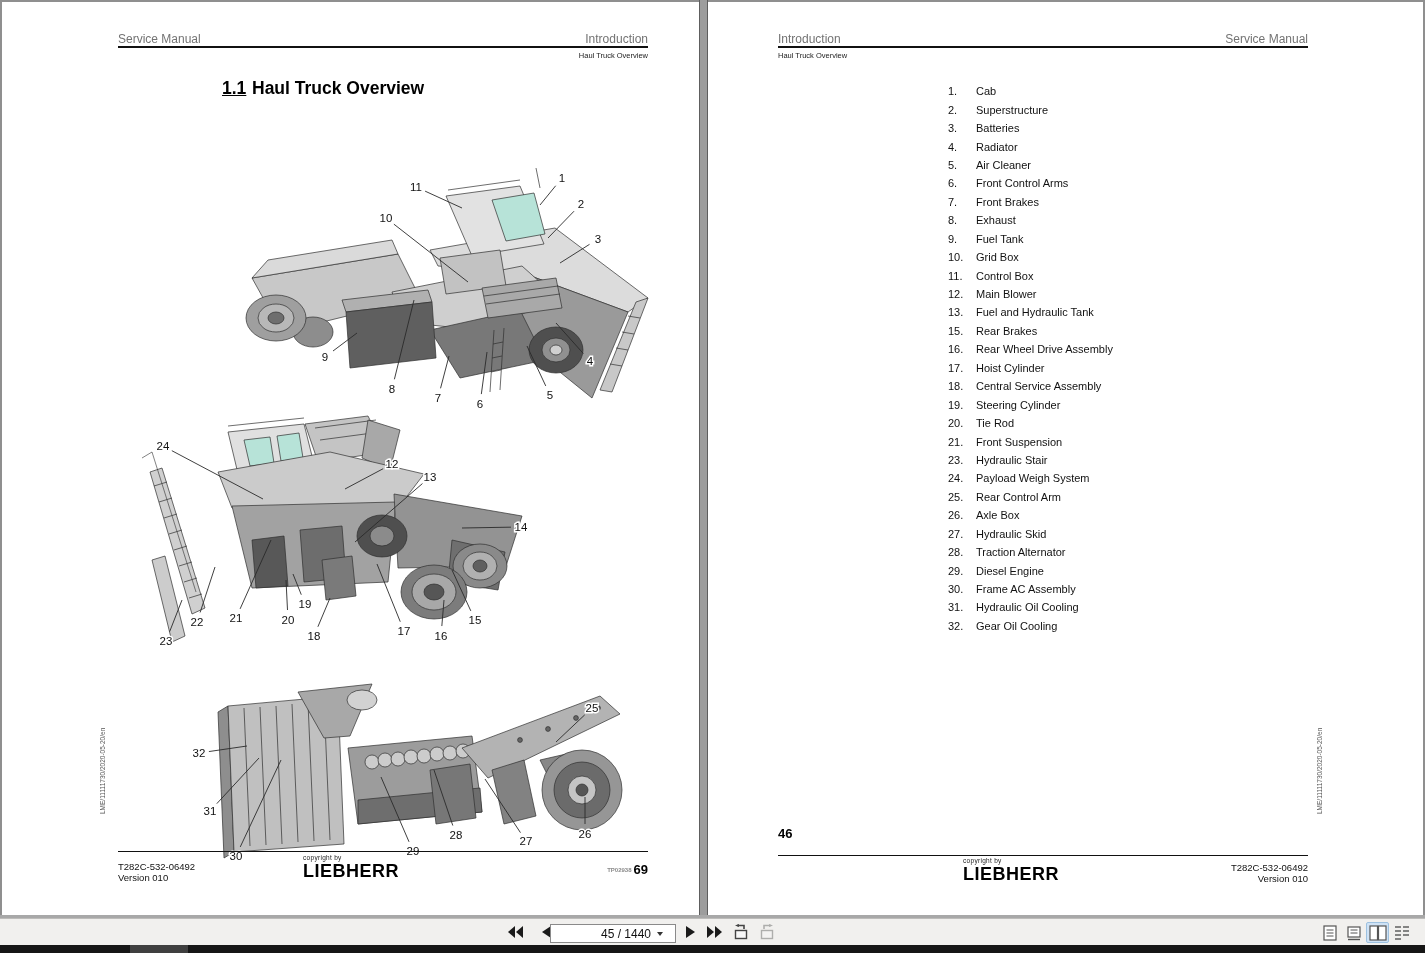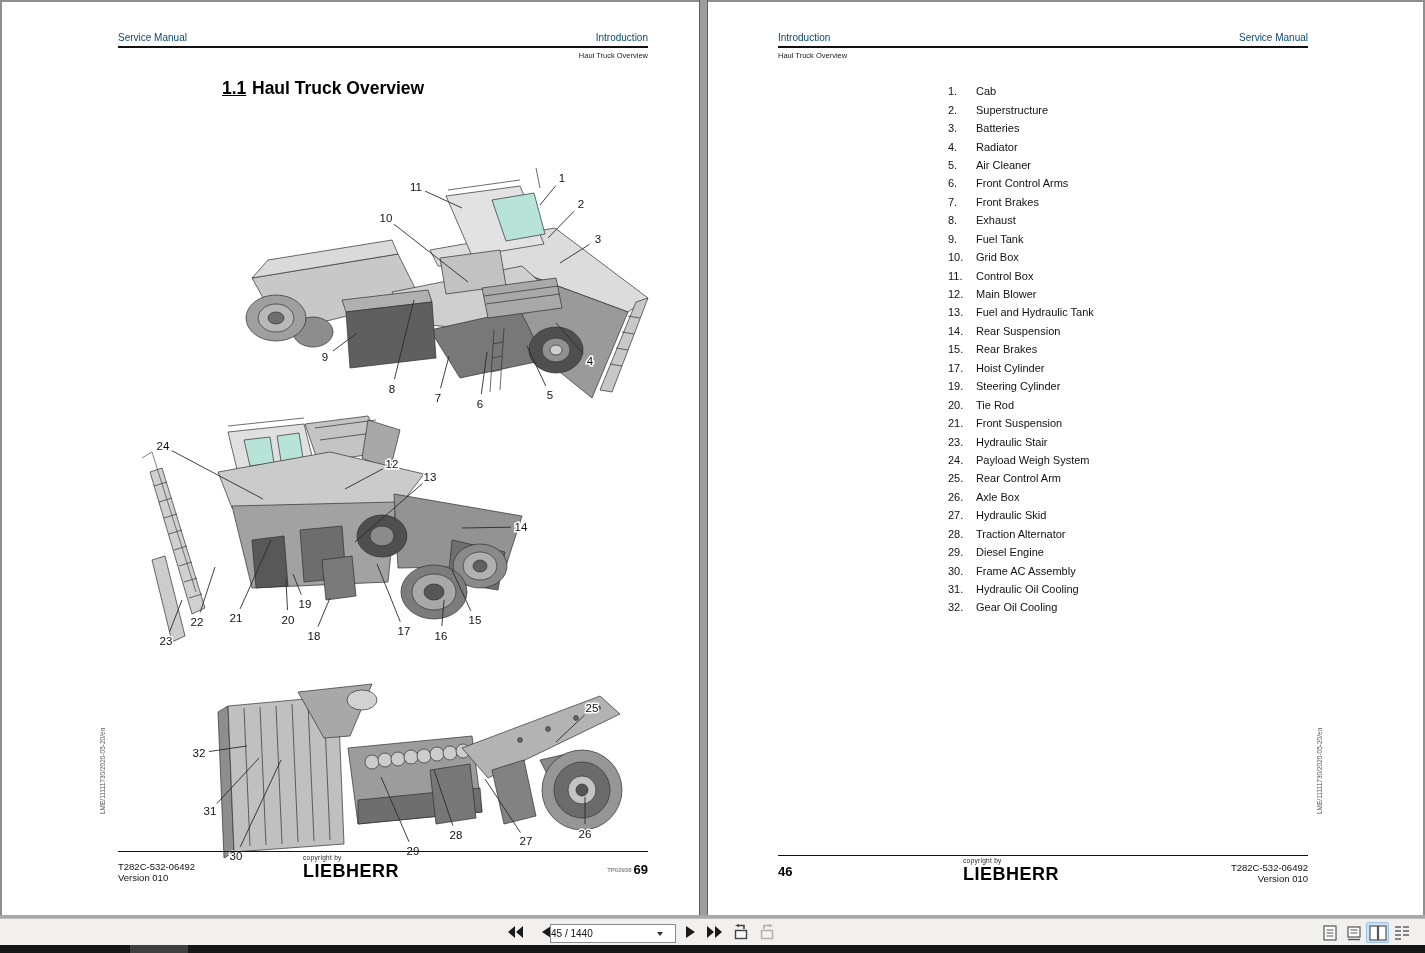--- a/index.html
+++ b/index.html
@@ -9,21 +9,21 @@
   
   .edge { position:absolute; background:#8f8f8f; }
   .edge.top { left:0; top:0; width:1425px; height:2px; }
   .edge.left { left:0; top:0; width:2px; height:916px; }
   .edge.right { left:1423px; top:0; width:2px; height:916px; }
   .page-gap { position:absolute; left:699px; top:0; width:9px; height:916px;
               background:#9d9d9d; border-left:1px solid #5e5e5e; border-right:1px solid #5e5e5e; }
   .page-bottom-shadow { position:absolute; left:0; top:915px; width:1425px; height:3px; background:#a8a8a8; }
 
   
-  .hdr-text { position:absolute; font-size:10px; color:#0c4a6e; white-space:nowrap; }
+  .hdr-text { position:absolute; font-size:12px; color:#737373; white-space:nowrap; }
   .hdr-rule { position:absolute; height:1.5px; background:#111; }
   .hdr-sub  { position:absolute; font-size:7.5px; color:#222; white-space:nowrap; }
   .section-title { position:absolute; top:78px; font-size:17.5px; font-weight:bold; color:#000; white-space:nowrap; }
   .vtext { position:absolute; font-size:6.5px; color:#555; transform-origin:0 0; transform:rotate(-90deg); white-space:nowrap; }
 
   .ftr-rule { position:absolute; height:1px; background:#111; }
   .ftr-doc { position:absolute; font-size:9.5px; color:#111; line-height:11px; }
   .ftr-doc.right { text-align:right; }
   .ftr-center { position:absolute; text-align:left; }
   .copyright { font-size:6.5px; color:#222; letter-spacing:.3px; }
@@ -47,22 +47,22 @@
   
   .toolbar { position:absolute; left:0; top:918px; width:1425px; height:27px;
              background:#f1f0ee; border-top:1px solid #bdbcba; }
   .taskbar { position:absolute; left:0; top:945px; width:1425px; height:8px; background:#161616; }
   .taskbar .seg { position:absolute; left:130px; top:0; width:58px; height:8px; background:#3f3f3f; }
 
   .tb-btn { position:absolute; top:922px; width:22px; height:20px; display:flex;
             align-items:center; justify-content:center; cursor:default; }
   .page-combo { position:absolute; left:550px; top:924px; width:126px; height:19px;
                 background:#ffffff; border:1px solid #8a8a8a; display:flex; align-items:center; }
-  .page-combo input { border:none; outline:none; width:100px; height:15px; font-size:10px;
-                      color:#111; font-family:"Liberation Sans", sans-serif; background:transparent; }
+  .page-combo input { border:none; outline:none; width:100px; height:15px; font-size:12px;
+                      color:#111; padding-left:7px; font-family:"Liberation Sans", sans-serif; background:transparent;text-align:right; }
   .combo-arrow { width:0; height:0; border-left:3.5px solid transparent; border-right:3.5px solid transparent;
                  border-top:4px solid #333; margin-left:6px; }
   .layout-btn { position:absolute; top:922px; width:23px; height:21px; display:flex;
                 align-items:center; justify-content:center; border:1px solid transparent; border-radius:2px; }
   .layout-btn.active { background:#cfe2f5; border-color:#9dc1e0; }
   .dim { opacity:.38; }
 </style>
 </head>
 <body>
 
@@ -333,32 +333,36 @@
       </div>
       <div class="parts-row">
         <span class="num">12.</span>
         <span class="lbl">Main Blower</span>
       </div>
       <div class="parts-row">
         <span class="num">13.</span>
         <span class="lbl">Fuel and Hydraulic Tank</span>
       </div>
       <div class="parts-row">
-        <span class="num">14.</span>
-        <span class="lbl">Rear Suspension</span>
-      </div>
-      <div class="parts-row">
         <span class="num">15.</span>
         <span class="lbl">Rear Brakes</span>
       </div>
       <div class="parts-row">
+        <span class="num">16.</span>
+        <span class="lbl">Rear Wheel Drive Assembly</span>
+      </div>
+      <div class="parts-row">
         <span class="num">17.</span>
         <span class="lbl">Hoist Cylinder</span>
       </div>
       <div class="parts-row">
+        <span class="num">18.</span>
+        <span class="lbl">Central Service Assembly</span>
+      </div>
+      <div class="parts-row">
         <span class="num">19.</span>
         <span class="lbl">Steering Cylinder</span>
       </div>
       <div class="parts-row">
         <span class="num">20.</span>
         <span class="lbl">Tie Rod</span>
       </div>
       <div class="parts-row">
         <span class="num">21.</span>
         <span class="lbl">Front Suspension</span>
@@ -401,21 +405,21 @@
       </div>
       <div class="parts-row">
         <span class="num">32.</span>
         <span class="lbl">Gear Oil Cooling</span>
       </div>
     </div>
 
   <div class="vtext" style="left:1316px; top:814px;">LME/11111730/2020-05-20/en</div>
 
   <div class="ftr-rule" style="left:778px; top:855px; width:530px;"></div>
-  <div class="pageno" style="left:778px; top:864px;">46</div>
+  <div class="pageno" style="left:778px; top:826px;">46</div>
   <div class="ftr-center" style="left:963px; top:857px; width:160px;">
     <div class="copyright">copyright by</div>
     <div class="brand">LIEBHERR</div>
   </div>
   <div class="ftr-doc right" style="left:1158px; top:862px; width:150px;">
     <div>T282C-532-06492</div>
     <div>Version 010</div>
   </div>
 
   <div class="toolbar"></div>

